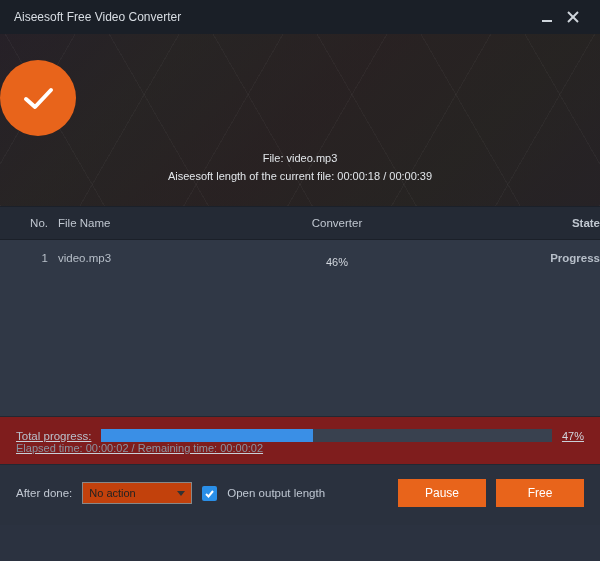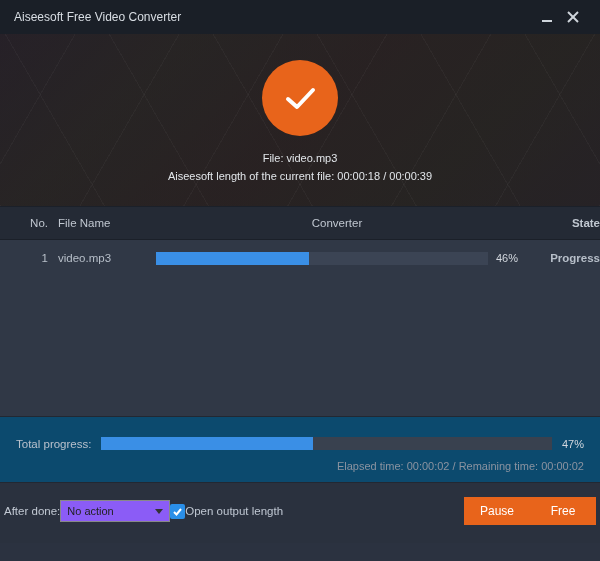--- a/index.html
+++ b/index.html
@@ -34,21 +34,20 @@
   }
 
   
   .hero {
     height: 172px;
     background:
       linear-gradient(rgba(35,30,33,0.55), rgba(35,30,33,0.55)),
       linear-gradient(135deg, #2a2430 0%, #2d2c28 25%, #2f2624 50%, #2b2b24 75%, #2a272c 100%);
     display: flex;
     flex-direction: column;
-    align-items: center;
     justify-content: center;
     position: relative;
   }
   .hero::before {
     content:"";
     position:absolute;
     inset:0;
     background:
       repeating-linear-gradient(60deg, rgba(255,255,255,0.03) 0 1px, transparent 1px 90px),
       repeating-linear-gradient(-60deg, rgba(255,255,255,0.03) 0 1px, transparent 1px 90px);
@@ -100,20 +99,21 @@
     font-size: 11.5px;
     color: #b7bfc9;
     background: #303846;
   }
   .row .col-prog {
     display: flex;
     align-items: center;
     gap: 8px;
     padding: 0 8px;
     text-align: left;
+    flex-direction: column;
   }
   .bar {
     height: 13px;
     background: #3b4454;
     position: relative;
     flex: 1;
   }
   .bar-fill {
     position: absolute;
     left: 0; top: 0; bottom: 0;
@@ -121,50 +121,50 @@
   }
   .pct { font-size: 11px; color: #d2d7de; }
 
   .rows-empty {
     background: #303846;
     height: 140px;
   }
 
   
   .footer-prog {
-    background: #0c4a6e;
-    padding: 20px 16px 10px;
+    background: #7f1d1d;
+    padding: 12px 16px 10px;
     border-top: 1px solid #222832;
+    text-decoration: underline;
   }
   .total-row {
     display: flex;
     align-items: center;
     gap: 10px;
     font-size: 11.5px;
     color: #b9c1cc;
   }
   .total-row .bar { flex: 1; height: 13px; background: #39414f; }
   .times {
-    margin-top: 10px;
     font-size: 11px;
     color: #8b93a0;
-    text-align: right;
   }
 
   
   .actionbar {
     background: #2a313e;
-    padding: 14px 4px 18px;
-    display: flex;
-    align-items: center;
+    padding: 14px 16px 18px;
+    display: flex;
+    align-items: center;
+    gap: 10px;
     border-top: 1px solid #222832;
   }
   .actionbar .lbl { font-size: 11.5px; color: #c2c9d3; }
   .select {
-    background: #8b5cf6;
+    background: #c2410c;
     color: #222;
     font-size: 11px;
     height: 22px;
     padding: 0 6px;
     border: 1px solid #888;
     width: 110px;
     display: flex;
     align-items: center;
     justify-content: space-between;
     cursor: pointer;
@@ -173,21 +173,21 @@
     width: 15px; height: 15px;
     background: #2a8fe8;
     display: flex; align-items: center; justify-content: center;
     border-radius: 2px;
     cursor: pointer;
   }
   .chk-label { font-size: 11.5px; color: #bfc7d2; cursor: pointer; }
   .spacer { flex: 1; }
   .btn {
     height: 28px;
-    width: 66px;
+    width: 88px;
     background: #e8641b;
     color: #fff;
     font-size: 12px;
     display: flex;
     align-items: center;
     justify-content: center;
     cursor: pointer;
   }
 </style>
 </head>

